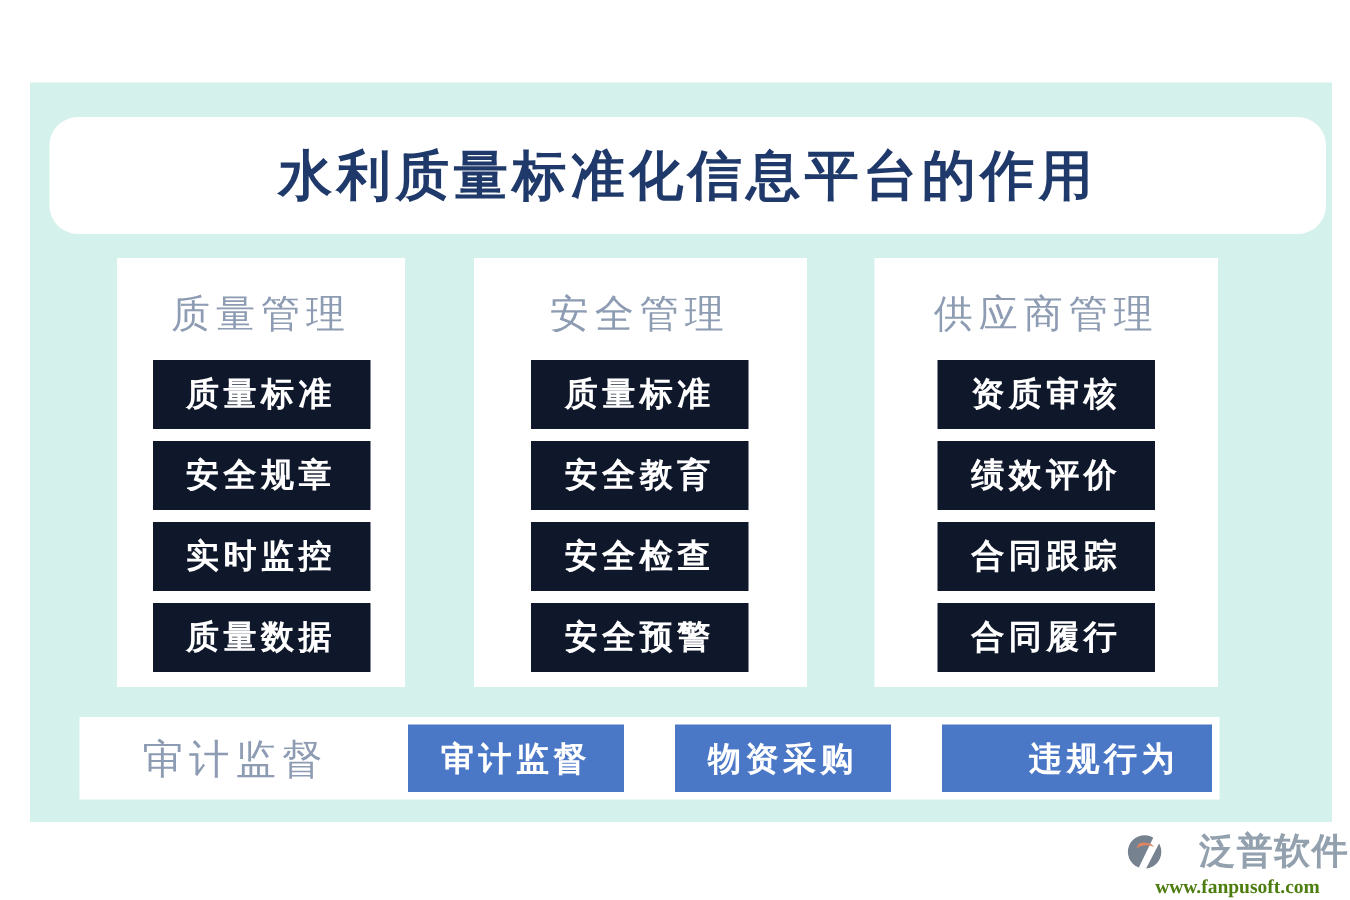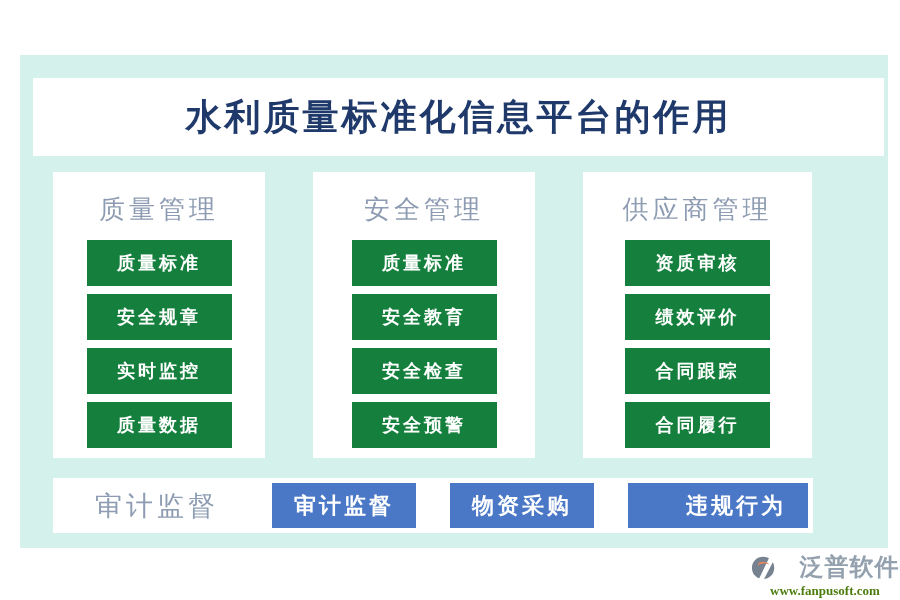--- a/index.html
+++ b/index.html
@@ -15,51 +15,51 @@
   .mint-bg {
     position: absolute; left: 20px; top: 55px;
     width: 868px; height: 493px;
     background: #d5f1ec;
   }
 
   .header-bar {
     position: absolute; left: 33px; top: 78px;
     width: 851px; height: 78px;
     background: #ffffff;
-    display: flex; align-items: center; justify-content: center;
+    display: flex; align-items: center; justify-content: center; border-radius: 19px;
   }
   .page-title {
     font-size: 36px; font-weight: bold;
     color: #1f3a6a; letter-spacing: 3px;
     white-space: nowrap;
   }
 
   .columns {
     position: absolute; left: 53px; top: 172px;
     width: 759px; height: 286px;
     display: flex; justify-content: space-between;
   }
   .panel {
     background: #ffffff;
     display: flex; flex-direction: column; align-items: center;
     height: 286px;
   }
-  .panel-1 { width: 212px; }
+  .panel-1 { width: 192px; margin-left: 25px; }
   .panel-2 { width: 222px; }
   .panel-3 { width: 229px; }
   .panel-title {
     margin-top: 14px; height: 46px;
     display: flex; align-items: center; justify-content: center;
     font-size: 26px; color: #8d9cb2; letter-spacing: 4px;
     white-space: nowrap;
   }
   .box-btn {
     width: 145px; height: 46px; margin-top: 8px;
-    background: #15803d; color: #ffffff;
-    font-size: 18px; font-weight: bold; letter-spacing: 3px;
+    background: #0f172a; color: #ffffff;
+    font-size: 22px; font-weight: bold; letter-spacing: 3px;
     display: flex; align-items: center; justify-content: center;
     cursor: pointer; white-space: nowrap;
   }
   .panel .box-btn:first-of-type { margin-top: 6px; }
 
   .bottom-bar {
     position: absolute; left: 53px; top: 478px;
     width: 760px; height: 55px;
     background: #ffffff;
     display: flex; align-items: center;

